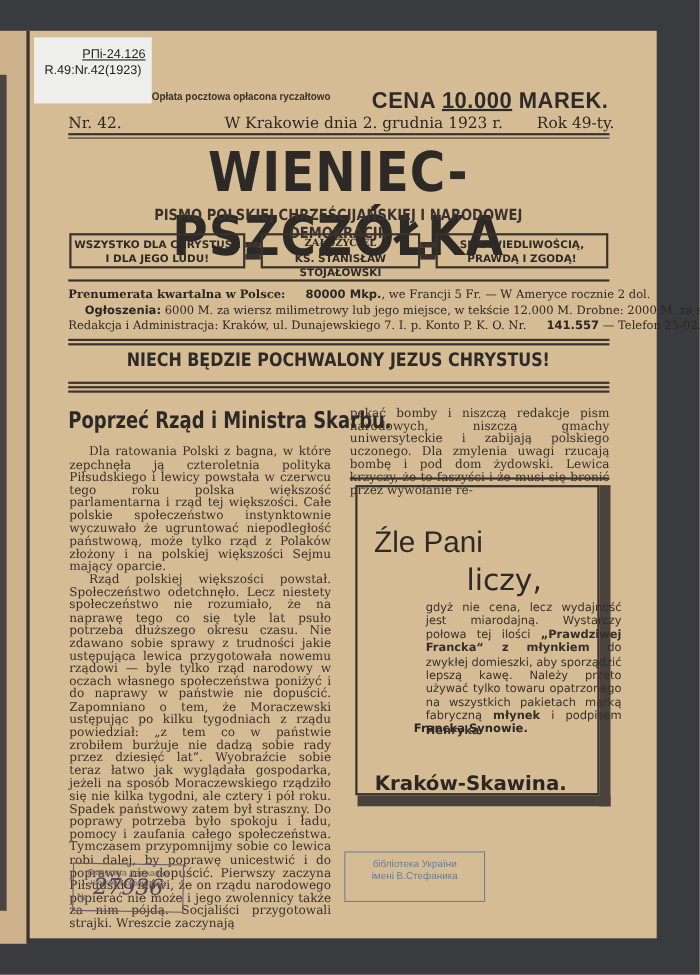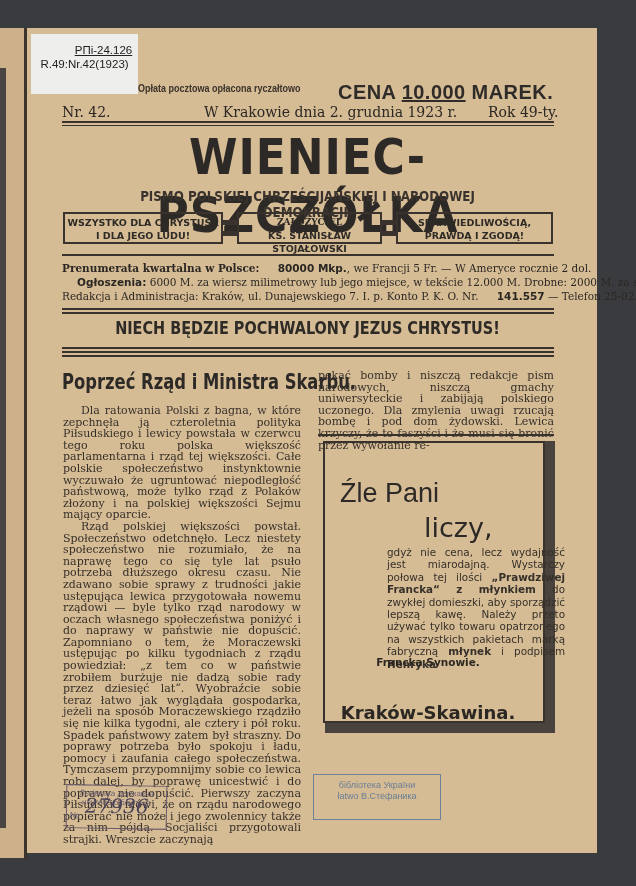--- a/index.html
+++ b/index.html
@@ -135,14 +135,14 @@
 <div class="abs ad-sign2">Kraków-Skawina.</div>
 
 <div class="stamp1">
   <div>Львівська державна</div>
   <div>наукова бібліотека</div>
   <span class="no">№</span>
   <span class="num">27936</span>
 </div>
 <div class="stamp2">
   <div>бібліотека України</div>
-  <div>łatwo В.Стефаника</div>
+  <div>імені В.Стефаника</div>
 </div>
 
 </body></html>

